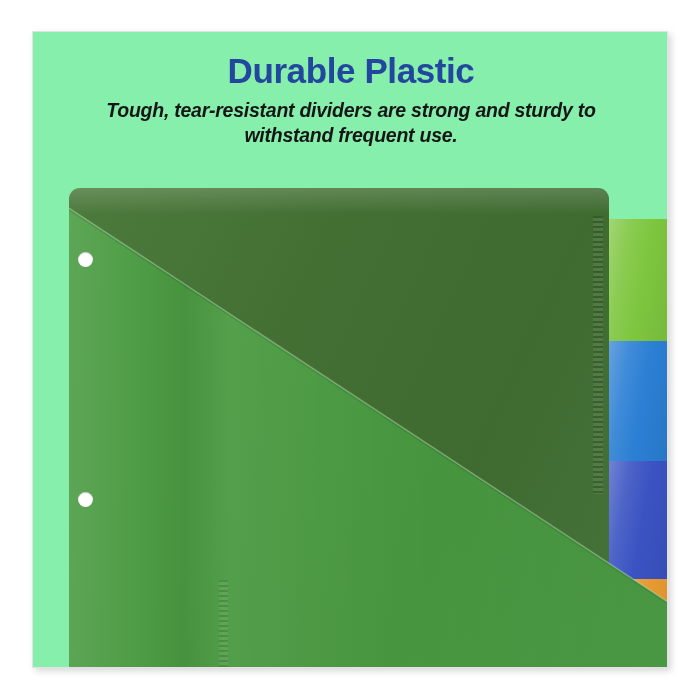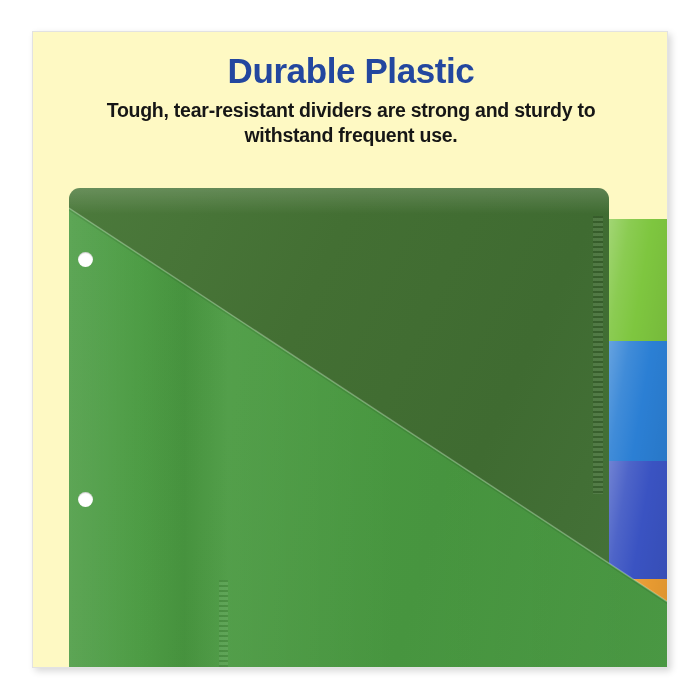--- a/index.html
+++ b/index.html
@@ -21,21 +21,21 @@
     background: #ffffff;
   }
 
   
   #product-card {
     position: absolute;
     left: 32px;
     top: 31px;
     width: 636px;
     height: 637px;
-    background: #fef9c3;
+    background: #86efac;
     border: 1px solid #e2e2e2;
     box-shadow: 3px 3px 7px rgba(0,0,0,0.16);
     overflow: hidden;
     box-sizing: border-box;
   }
 
   
   #headline-block {
     position: absolute;
     left: 0;
@@ -54,20 +54,21 @@
   }
   #headline-subtitle {
     margin: 6px auto 0 auto;
     width: 560px;
     font-family: "Liberation Sans", sans-serif;
     font-size: 19.5px;
     line-height: 25px;
     font-weight: bold;
     color: #161616;
     letter-spacing: -0.25px;
+    font-style: italic;
   }
 
   
   #divider-photo {
     position: absolute;
     left: 36px;   
     top: 156px;   
     width: 600px;
     height: 481px;
   }

